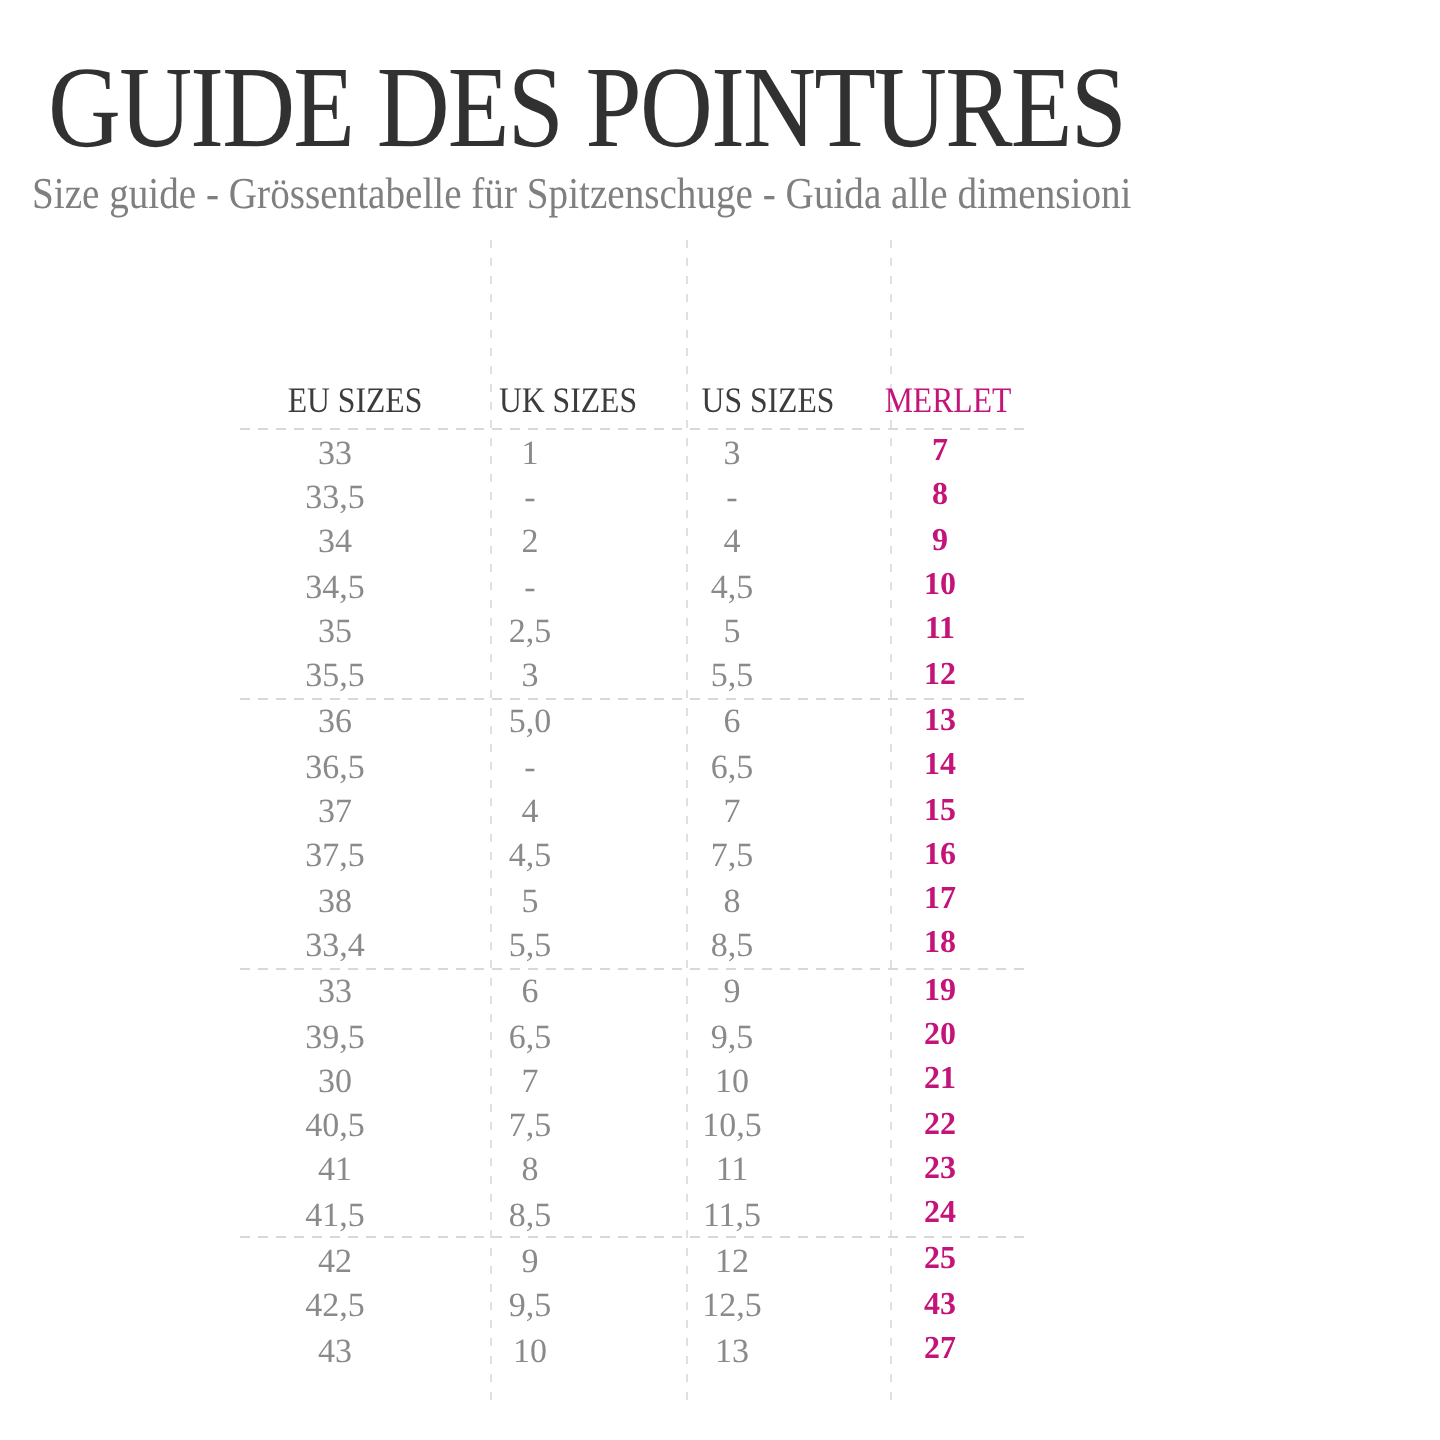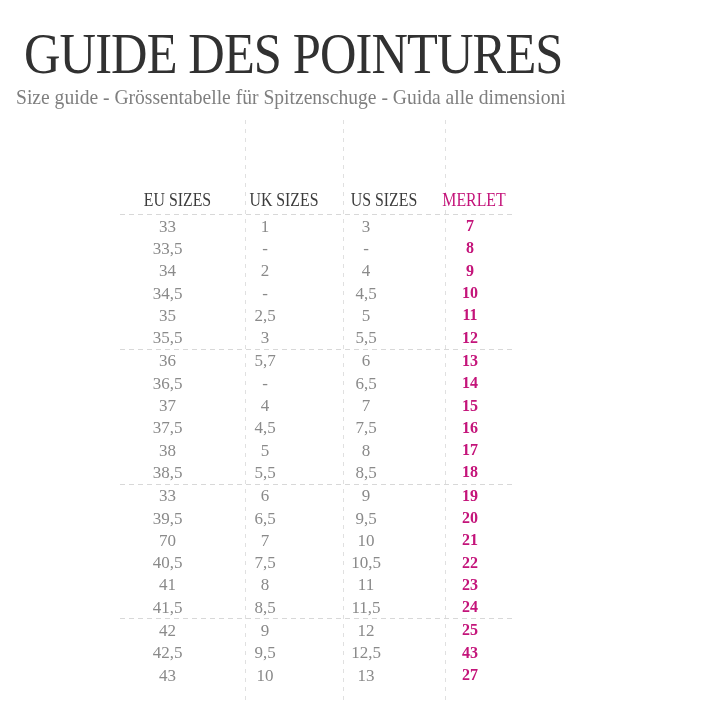--- a/index.html
+++ b/index.html
@@ -106,21 +106,21 @@
         </div>
         <div class="tr">
           <div class="td col-eu">35,5</div>
           <div class="td col-uk">3</div>
           <div class="td col-us">5,5</div>
           <div class="td col-merlet">12</div>
         </div>
         <div class="group-divider"></div>
         <div class="tr">
           <div class="td col-eu">36</div>
-          <div class="td col-uk">5,7</div>
+          <div class="td col-uk">5,0</div>
           <div class="td col-us">6</div>
           <div class="td col-merlet">13</div>
         </div>
         <div class="tr">
           <div class="td col-eu">36,5</div>
           <div class="td col-uk">-</div>
           <div class="td col-us">6,5</div>
           <div class="td col-merlet">14</div>
         </div>
         <div class="tr">
@@ -135,40 +135,40 @@
           <div class="td col-us">7,5</div>
           <div class="td col-merlet">16</div>
         </div>
         <div class="tr">
           <div class="td col-eu">38</div>
           <div class="td col-uk">5</div>
           <div class="td col-us">8</div>
           <div class="td col-merlet">17</div>
         </div>
         <div class="tr">
-          <div class="td col-eu">38,5</div>
+          <div class="td col-eu">33,4</div>
           <div class="td col-uk">5,5</div>
           <div class="td col-us">8,5</div>
           <div class="td col-merlet">18</div>
         </div>
         <div class="group-divider"></div>
         <div class="tr">
           <div class="td col-eu">33</div>
           <div class="td col-uk">6</div>
           <div class="td col-us">9</div>
           <div class="td col-merlet">19</div>
         </div>
         <div class="tr">
           <div class="td col-eu">39,5</div>
           <div class="td col-uk">6,5</div>
           <div class="td col-us">9,5</div>
           <div class="td col-merlet">20</div>
         </div>
         <div class="tr">
-          <div class="td col-eu">70</div>
+          <div class="td col-eu">30</div>
           <div class="td col-uk">7</div>
           <div class="td col-us">10</div>
           <div class="td col-merlet">21</div>
         </div>
         <div class="tr">
           <div class="td col-eu">40,5</div>
           <div class="td col-uk">7,5</div>
           <div class="td col-us">10,5</div>
           <div class="td col-merlet">22</div>
         </div>

